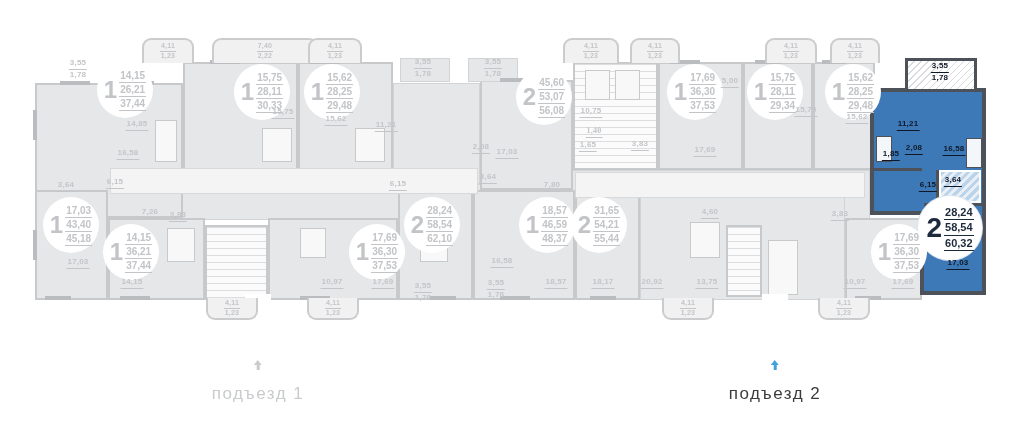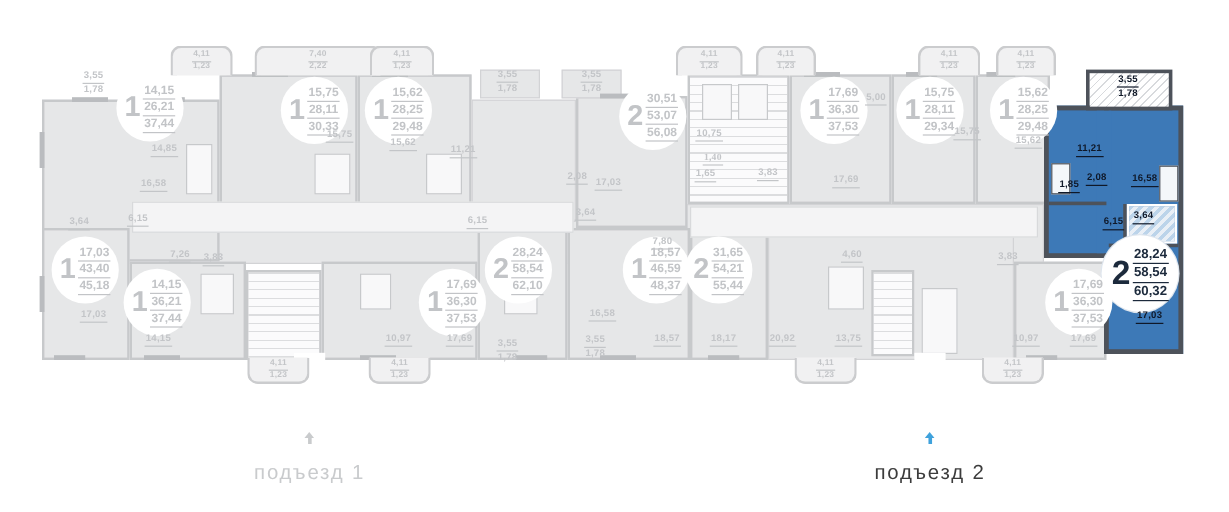--- a/index.html
+++ b/index.html
@@ -158,21 +158,21 @@
         <div class="bnum">1</div>
         <div class="bvals">
           <div class="bv">15,62</div>
           <div class="bv">28,25</div>
           <div class="bv">29,48</div>
         </div>
       </div>
       <div class="badge" style="left: 544px; top: 97px;">
         <div class="bnum">2</div>
         <div class="bvals">
-          <div class="bv">30,51</div>
+          <div class="bv">45,60</div>
           <div class="bv">53,07</div>
           <div class="bv">56,08</div>
         </div>
       </div>
       <div class="badge" style="left: 695px; top: 92px;">
         <div class="bnum">1</div>
         <div class="bvals">
           <div class="bv">17,69</div>
           <div class="bv">36,30</div>
           <div class="bv">37,53</div>
@@ -281,21 +281,21 @@
       <div class="rl" style="left: 730px; top: 82px;"><div class="u">5,00</div></div>
       <div class="rl" style="left: 705px; top: 151px;"><div class="u">17,69</div></div>
       <div class="rl" style="left: 806px; top: 111px;"><div class="u">15,75</div></div>
       <div class="rl" style="left: 857px; top: 118px;"><div class="u">15,62</div></div>
       <div class="rl" style="left: 710px; top: 213px;"><div class="u">4,60</div></div>
       <div class="rl" style="left: 840px; top: 215px;"><div class="u">3,83</div></div>
       <div class="rl" style="left: 78px; top: 263px;"><div class="u">17,03</div></div>
       <div class="rl" style="left: 132px; top: 283px;"><div class="u">14,15</div></div>
       <div class="rl" style="left: 332px; top: 283px;"><div class="u">10,97</div></div>
       <div class="rl" style="left: 383px; top: 283px;"><div class="u">17,69</div></div>
-      <div class="rl" style="left: 552px; top: 186px; margin-top: 16px;"><div class="u">7,80</div></div>
+      <div class="rl" style="left: 552px; top: 186px;"><div class="u">7,80</div></div>
       <div class="rl" style="left: 502px; top: 262px;"><div class="u">16,58</div></div>
       <div class="rl" style="left: 556px; top: 283px;"><div class="u">18,57</div></div>
       <div class="rl" style="left: 603px; top: 283px;"><div class="u">18,17</div></div>
       <div class="rl" style="left: 652px; top: 283px;"><div class="u">20,92</div></div>
       <div class="rl" style="left: 707px; top: 283px;"><div class="u">13,75</div></div>
       <div class="rl" style="left: 855px; top: 283px;"><div class="u">10,97</div></div>
       <div class="rl" style="left: 903px; top: 283px;"><div class="u">17,69</div></div>
       <div class="rl" style="left: 423px; top: 292px;"><div class="u">3,55</div><br><div class="">1,78</div></div>
       <div class="rl" style="left: 496px; top: 289px;"><div class="u">3,55</div><br><div class="">1,78</div></div>
       <div class="rl bl" style="left: 940px; top: 72px;"><div class="u">3,55</div><br><div class="">1,78</div></div>

